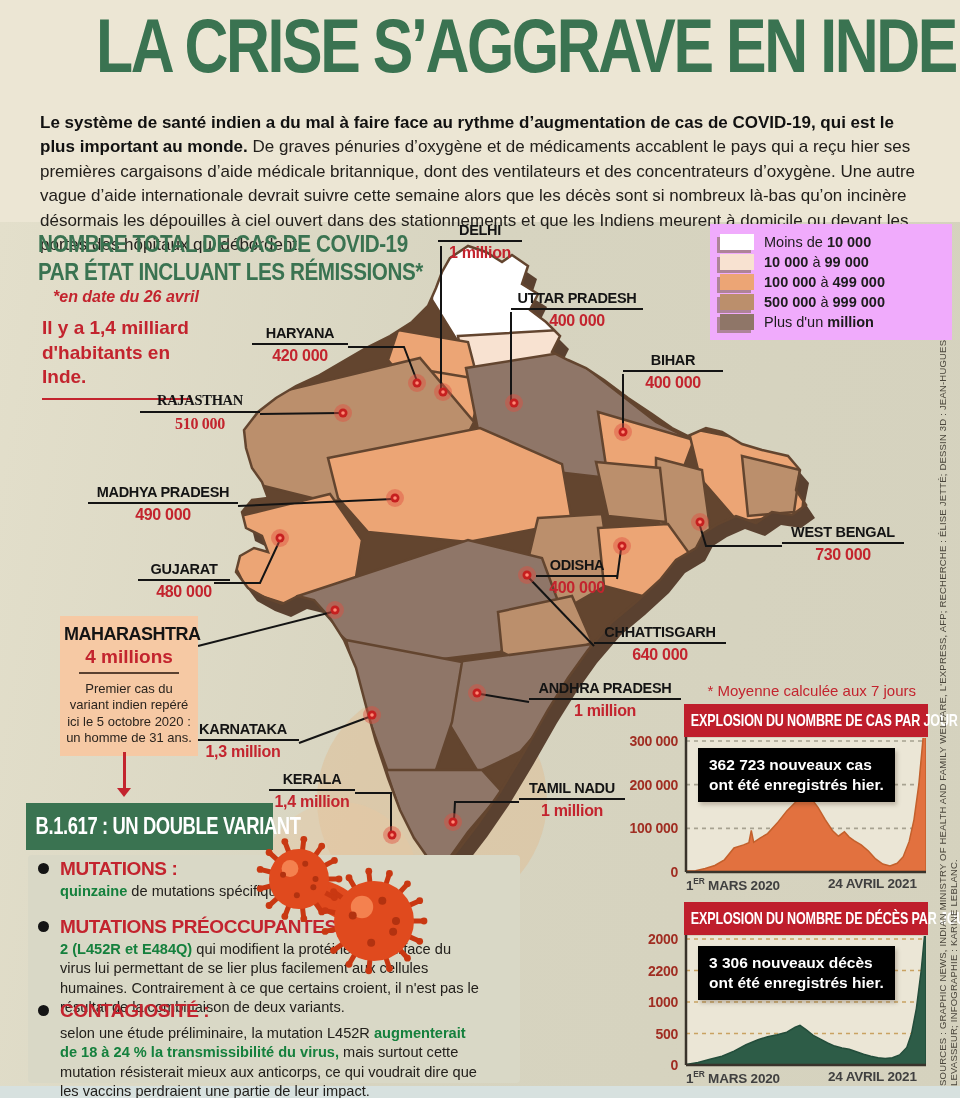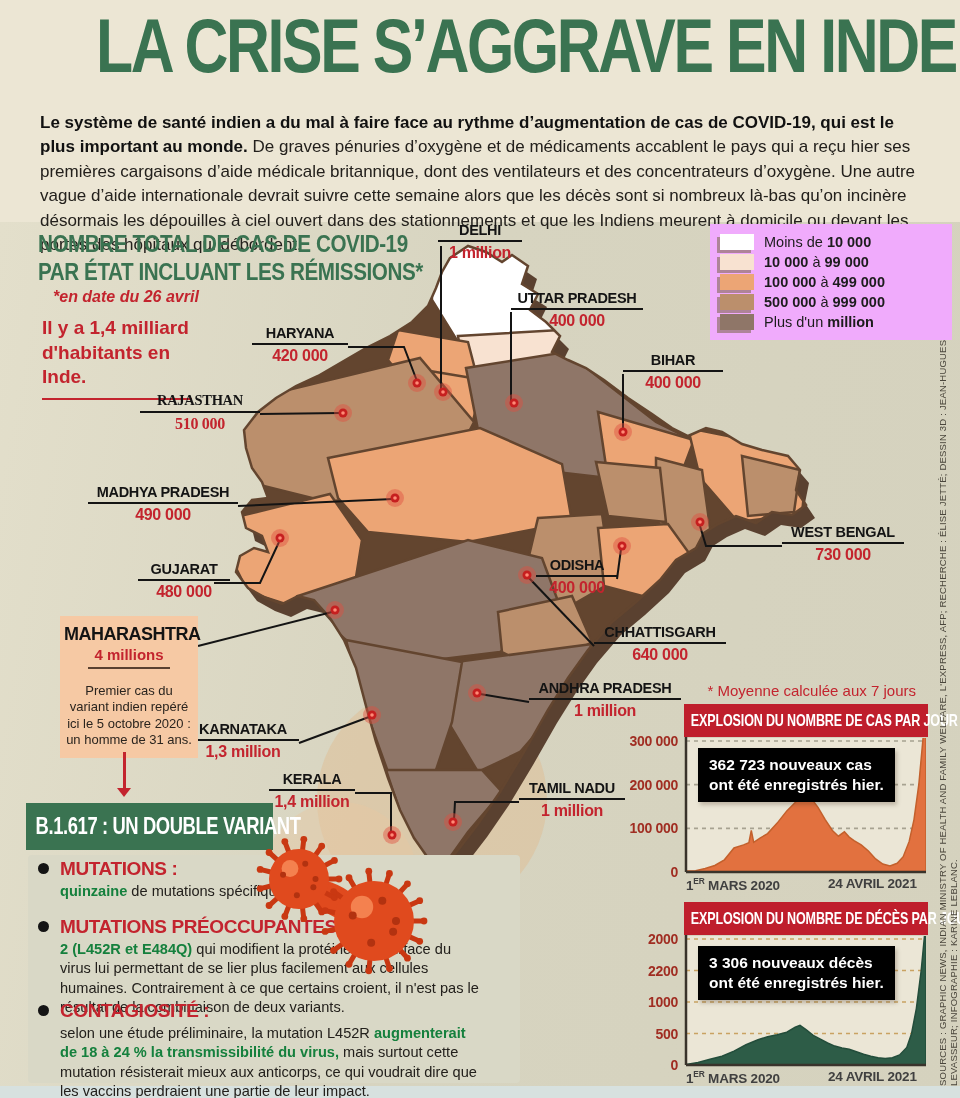--- a/index.html
+++ b/index.html
@@ -34,22 +34,22 @@
   .lg-tx b{font-weight:bold;}
   
   .state-label{position:absolute;text-align:center;z-index:2;}
   .sname{font-size:14.5px;font-weight:bold;letter-spacing:-.3px;color:#141414;
     border-bottom:2px solid #141414;padding-bottom:2px;white-space:nowrap;}
   .sval{font-size:16px;font-weight:bold;letter-spacing:-.3px;color:#c3242e;padding-top:2px;white-space:nowrap;}
   
   #mah-box{left:60px;top:616px;width:138px;background:#f6c9a4;text-align:center;
     padding:8px 4px 10px 4px;box-sizing:border-box;z-index:2;}
   #mah-name{font-size:18px;font-weight:bold;letter-spacing:-.5px;color:#141414;}
-  #mah-val{font-size:15px;font-weight:bold;color:#c3242e;border-bottom:2px solid #5a4130;
-    display:inline-block;padding:1px 6px 4px 6px;margin-bottom:14px;}
+  #mah-val{font-size:19px;font-weight:bold;color:#c3242e;border-bottom:2px solid #5a4130;
+    display:inline-block;padding:1px 6px 4px 6px;margin-bottom:7px;}
   #mah-note{font-size:13px;color:#2a241e;line-height:1.25;}
   #mah-arrow-line{left:123px;top:752px;width:3px;height:36px;background:#c3242e;z-index:2;}
   #mah-arrow-head{left:117px;top:788px;width:0;height:0;border-left:7px solid transparent;
     border-right:7px solid transparent;border-top:9px solid #c3242e;z-index:2;}
   
   #variant-bar{left:26px;top:803px;width:247px;height:47px;background:#3a7351;z-index:2;
     display:flex;align-items:center;}
   #variant-bar span{color:#fff;font-size:23px;font-weight:bold;letter-spacing:-.5px;
     white-space:nowrap;transform:scaleX(.80);transform-origin:left;padding-left:12px;}
   #variant-panel{left:28px;top:855px;width:492px;height:228px;background:#d9d8c6;

